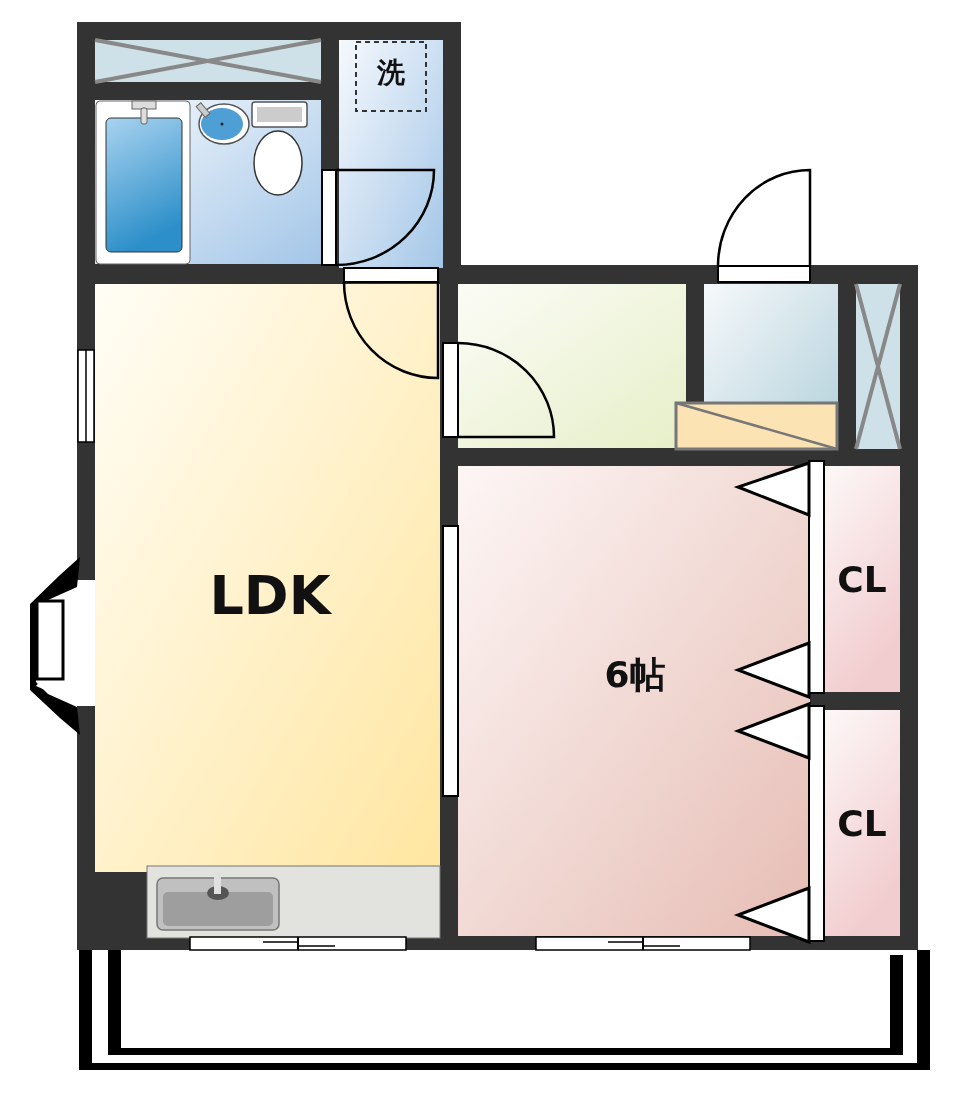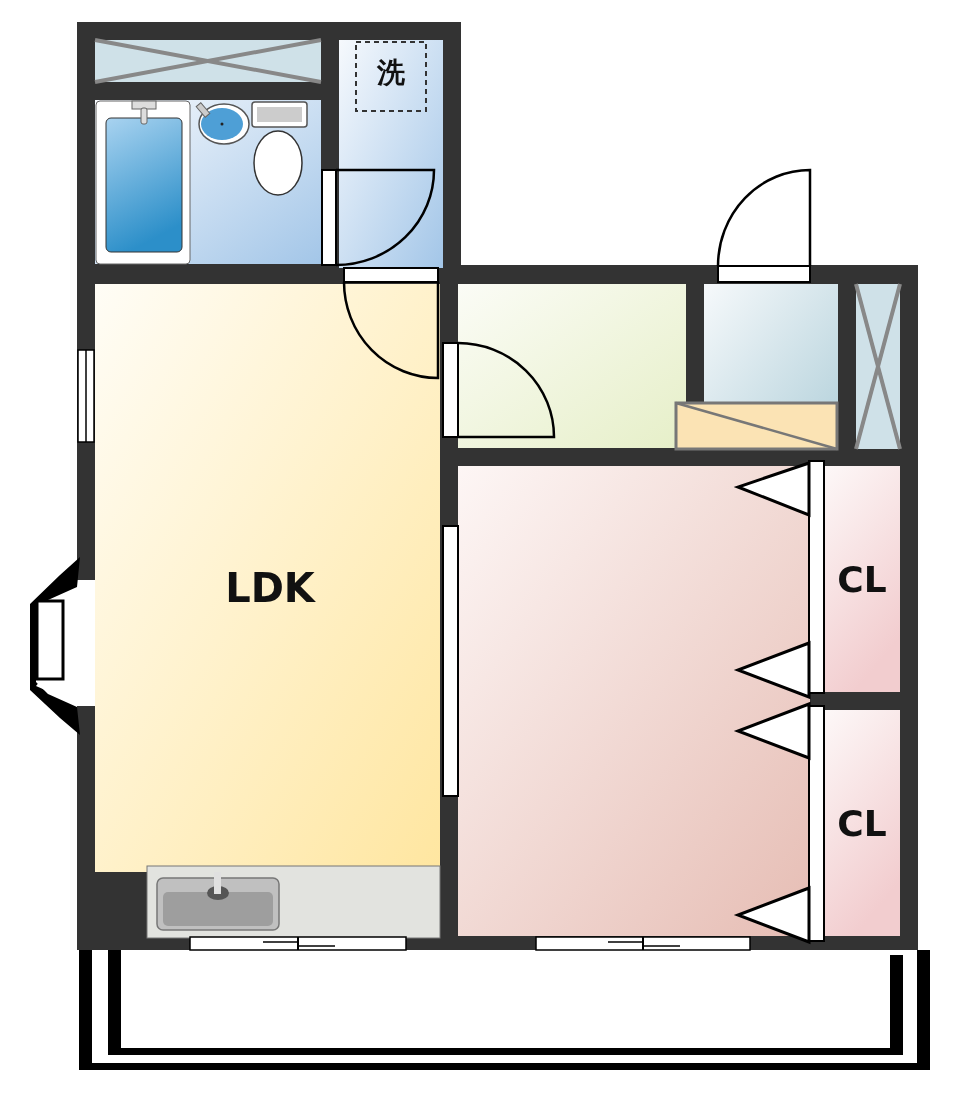--- a/index.html
+++ b/index.html
@@ -169,21 +169,22 @@
     <line x1="608" y1="942" x2="643" y2="942" stroke="#000" stroke-width="1.5"></line>
     <line x1="643" y1="946" x2="680" y2="946" stroke="#000" stroke-width="1.5"></line>
   </g>
 
   <g>
     <path d="M79 950 L79 1070 L930 1070 L930 950 L917 950 L917 1063 L92 1063 L92 950 Z" fill="#000"></path>
     <path d="M108 950 L108 1055 L903 1055 L903 955 L890 955 L890 1048 L121 1048 L121 950 Z" fill="#000"></path>
   </g>
 </svg>
 
-<div class="label" style="left:190px; top:566px; width:160px; font-size:40px;">LDK</div>
+<div class="label" style="left:190px; top:566px; width:160px; font-size:54px;">LDK</div>
 
 <div style="position:absolute; left:570px; top:655px; width:130px; text-align:center;">
+  <div class="label" style="position:static; font-size:36px;">6帖</div>
 </div>
 
 <div class="label" style="left:824px; top:560px; width:76px; font-size:36px;">CL</div>
 <div class="label" style="left:824px; top:804px; width:76px; font-size:36px;">CL</div>
 
 <div class="label" style="left:356px; top:58px; width:70px; font-size:28px;">洗</div>
 
 </body></html>

